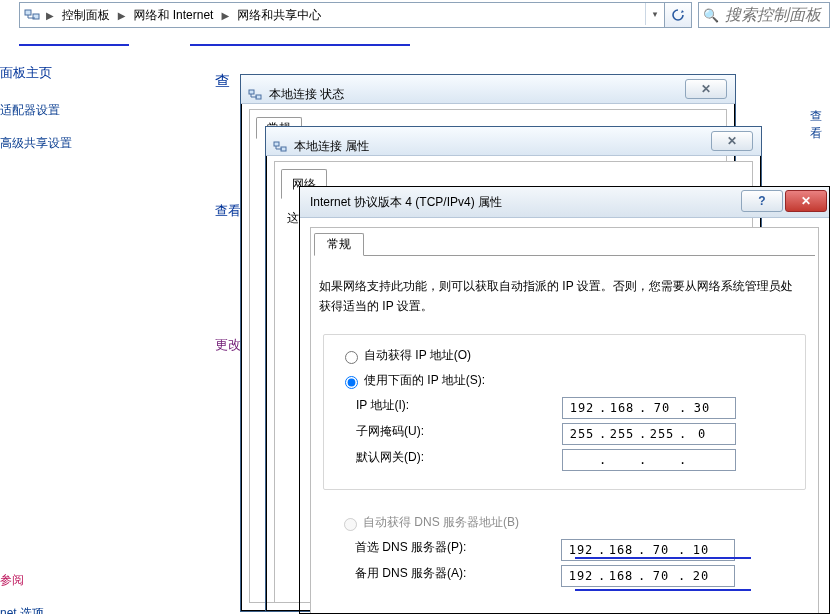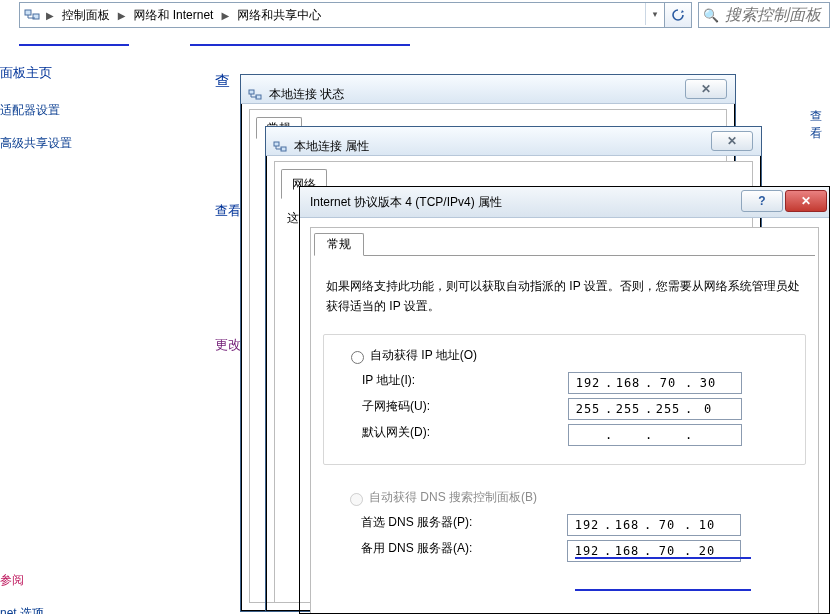--- a/index.html
+++ b/index.html
@@ -36,22 +36,22 @@
   
   .dlg3{position:absolute;border:1px solid #000}
   .dlg3 .tbar{height:30px;background:linear-gradient(#f3f7fb,#d9e4ef);border-bottom:1px solid #b7c7d9;display:flex;align-items:center;padding-left:10px;position:relative}
   .dlg3 .tbar .tx{font-size:12px;color:#000}
   .dlg3 .help{position:absolute;right:46px;top:3px;width:40px;height:20px;border:1px solid #8fa6bd;border-radius:3px;background:linear-gradient(#fefefe,#dde6ef);display:flex;align-items:center;justify-content:center;color:#2a5aa0;font-weight:bold;cursor:pointer}
   .dlg3 .xbtn{position:absolute;right:2px;top:3px;width:40px;height:20px;border:1px solid #962727;border-radius:3px;background:linear-gradient(#e98180,#c33a31);display:flex;align-items:center;justify-content:center;color:#fff;font-weight:bold;cursor:pointer}
   .dlg3 .inner{position:absolute;left:10px;right:10px;top:40px;bottom:0;background:#fff;border:1px solid #bcbcbc;border-bottom:none}
   .tabstrip{position:relative;height:25px;margin:3px 0 0 3px}
   .tab{position:absolute;left:0;top:2px;height:21px;line-height:21px;padding:0 12px;border:1px solid #9a9a9a;border-bottom:1px solid #fff;background:#fff;border-radius:2px 2px 0 0;z-index:2}
   .tabline{position:absolute;left:3px;right:3px;top:27px;height:0;border-top:1px solid #9a9a9a}
-  .inner .desc{margin:20px 16px 0 15px;line-height:20px;color:#000}
-  .group{margin:12px 12px 0 12px;padding:10px 10px 14px 16px}
+  .inner .desc{margin:20px 16px 0 8px;line-height:20px;color:#000}
+  .group{margin:12px 12px 0 12px;padding:10px 10px 14px 10px}
   .group.box{border:1px solid #d7d7d7;border-radius:2px}
   .radio-row{margin:2px 0 8px 6px;display:flex;align-items:center}
   .radio-row input{margin-right:6px}
   .radio-row.dis{color:#8c8c8c}
   .frow{display:flex;margin:4px 0 4px 22px}
   .frow .lab{width:206px}
   .ipbox{width:168px;height:20px;border:1px solid #8b9bb0;background:#fff;display:flex;align-items:center;font-family:Tahoma,monospace;letter-spacing:1px;padding:0 2px}
   .ipseg{width:34px;text-align:center}
   .ipdot{width:6px;text-align:center}
   
@@ -155,20 +155,24 @@
     </div>
     <div class="tabline"></div>
 
     <div class="desc">如果网络支持此功能，则可以获取自动指派的 IP 设置。否则，您需要从网络系统管理员处获得适当的 IP 设置。</div>
 
     <div class="group box" style="margin-top:18px">
       <div class="radio-row">
         <input type="radio" name="ipmode" style="">
         <span>自动获得 IP 地址(O)</span>
       </div>
+      <div class="radio-row">
+        <input type="radio" name="ipmode" checked="" style="">
+        <span>使用下面的 IP 地址(S):</span>
+      </div>
       <div class="frow">
         <span class="lab">IP 地址(I):</span>
         <span class="ipbox">
           <span class="ipseg">192</span>
               <span class="ipdot">.</span>
           <span class="ipseg">168</span>
               <span class="ipdot">.</span>
           <span class="ipseg">70</span>
               <span class="ipdot">.</span>
           <span class="ipseg">30</span>
@@ -196,21 +200,21 @@
           <span class="ipseg"></span>
               <span class="ipdot">.</span>
           <span class="ipseg"></span>
         </span>
       </div>
     </div>
 
     <div class="group">
       <div class="radio-row dis">
         <input type="radio" name="dnsmode" disabled="" style="">
-        <span>自动获得 DNS 搜索控制面板(B)</span>
+        <span>自动获得 DNS 服务器地址(B)</span>
       </div>
       <div class="frow">
         <span class="lab">首选 DNS 服务器(P):</span>
         <span class="ipbox">
           <span class="ipseg">192</span>
               <span class="ipdot">.</span>
           <span class="ipseg">168</span>
               <span class="ipdot">.</span>
           <span class="ipseg">70</span>
               <span class="ipdot">.</span>

